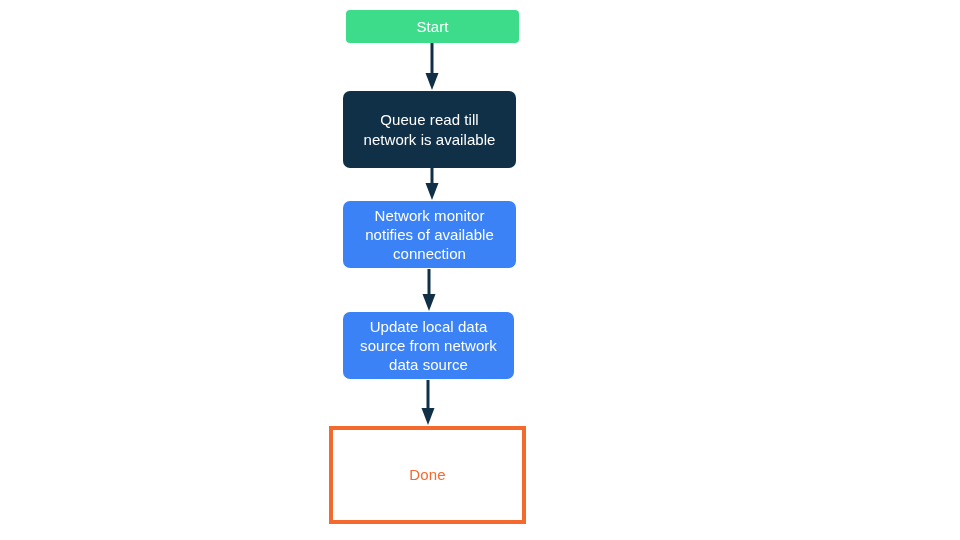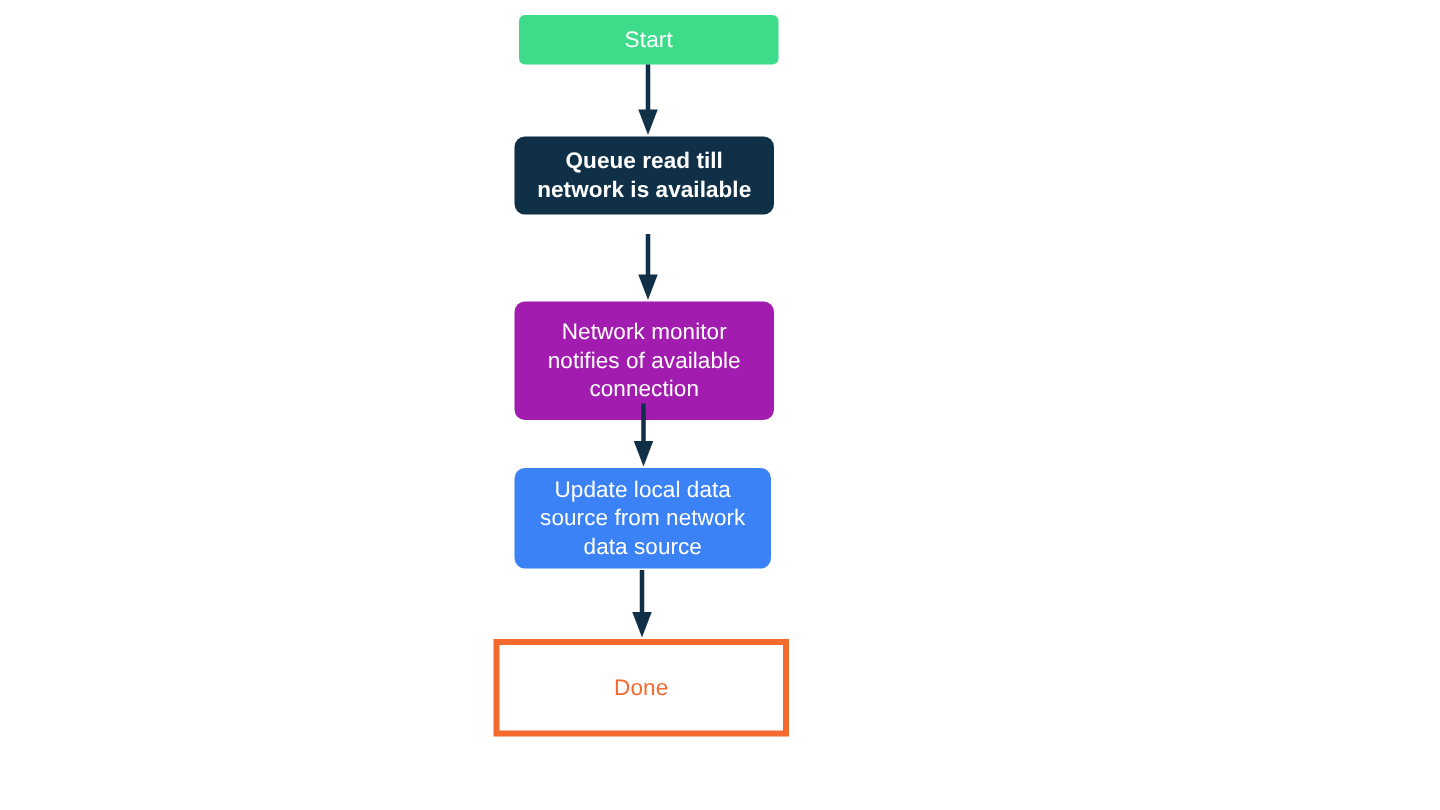--- a/index.html
+++ b/index.html
@@ -71,33 +71,33 @@
     <span>Start</span>
   </div>
 
   <div class="connector" style="left:394px; top:43px; width:16px; height:48px;">
     <svg width="16" height="48" viewBox="0 0 16 48">
       <line x1="8" y1="0" x2="8" y2="33" stroke="#103048" stroke-width="3"></line>
       <polygon points="1.5,30 14.5,30 8,47" fill="#103048"></polygon>
     </svg>
   </div>
 
-  <div class="node node-process" style="left:313px; top:91px; width:173px; height:52px; background:#103048; color:#ffffff;font-weight:bold;">
+  <div class="node node-process" style="left:313px; top:91px; width:173px; height:77px; background:#103048; color:#ffffff;">
     <span>Queue read till
 network is available</span>
   </div>
 
   <div class="connector" style="left:394px; top:156px; width:16px; height:45px;">
     <svg width="16" height="45" viewBox="0 0 16 45">
       <line x1="8" y1="0" x2="8" y2="30" stroke="#103048" stroke-width="3"></line>
       <polygon points="1.5,27 14.5,27 8,44" fill="#103048"></polygon>
     </svg>
   </div>
 
-  <div class="node node-process" style="left:313px; top:201px; width:173px; height:79px; background:#a21caf; color:#ffffff;">
+  <div class="node node-process" style="left:313px; top:201px; width:173px; height:67px; background:#3b82f6; color:#ffffff;">
     <span>Network monitor
 notifies of available
 connection</span>
   </div>
 
   <div class="connector" style="left:391px; top:269px; width:16px; height:43px;">
     <svg width="16" height="43" viewBox="0 0 16 43">
       <line x1="8" y1="0" x2="8" y2="28" stroke="#103048" stroke-width="3"></line>
       <polygon points="1.5,25 14.5,25 8,42" fill="#103048"></polygon>
     </svg>
@@ -109,17 +109,17 @@
 data source</span>
   </div>
 
   <div class="connector" style="left:390px; top:380px; width:16px; height:46px;">
     <svg width="16" height="46" viewBox="0 0 16 46">
       <line x1="8" y1="0" x2="8" y2="31" stroke="#103048" stroke-width="3"></line>
       <polygon points="1.5,28 14.5,28 8,45" fill="#103048"></polygon>
     </svg>
   </div>
 
-  <div class="node node-terminal" style="left:299px; top:426px; width:197px; height:65px; border-width:4px; border-color:#f4692e; color:#f4692e;">
+  <div class="node node-terminal" style="left:299px; top:426px; width:197px; height:98px; border-width:4px; border-color:#f4692e; color:#f4692e;">
     <span>Done</span>
   </div>
 
 </div>
 
 </body></html>

